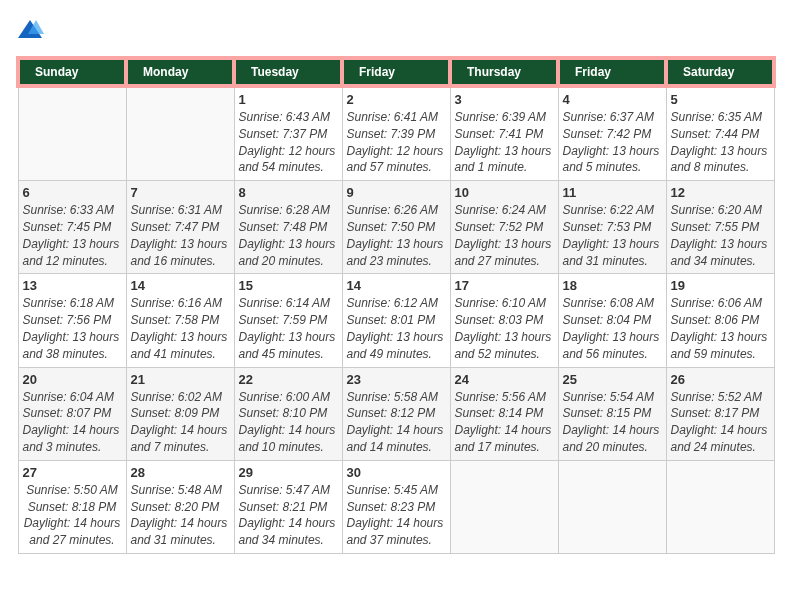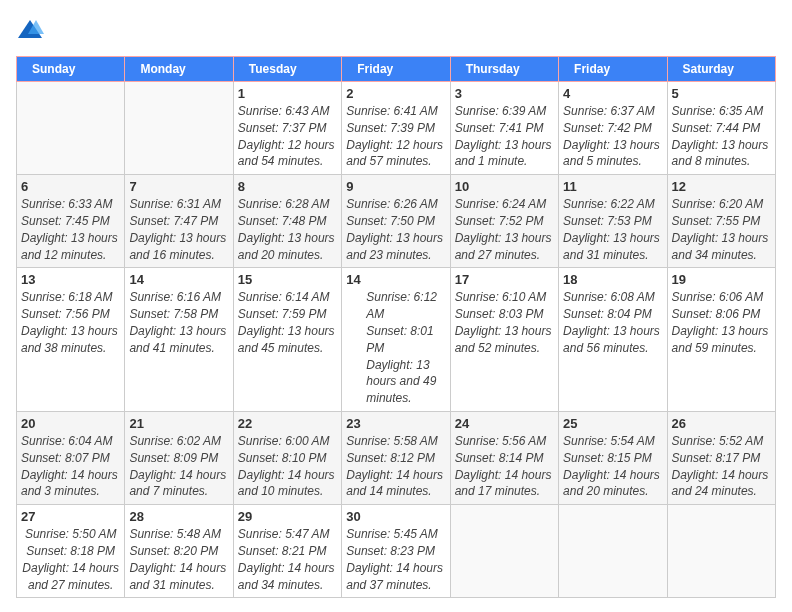--- a/index.html
+++ b/index.html
@@ -51,27 +51,27 @@
     .location {
       font-size: 14px;
       color: #555;
     }
     .calendar {
       width: 100%;
       border-collapse: collapse;
       font-size: 11px;
     }
     .calendar th {
-      background-color: #3b82f6;
+      background-color: #14532d;
       color: #fff;
       padding: 5px 15px;
       text-align: left;
       font-size: 12px;
       font-weight: bold;
-      border: 1px solid #fca5a5;
+      border: 4px solid #fca5a5;
     }
     .calendar td {
       border: 1px solid #ccc;
       vertical-align: top;
       padding: 4px;
       width: 108px;
       min-height: 80px;
       background: #fff;
     }
     .calendar td.empty {
@@ -221,21 +221,21 @@
 Daylight: 13 hours and 41 minutes.</div>
         </td>
         <td>
           <div class="day-num">15</div>
           <div class="day-info" style="white-space: pre-line;">Sunrise: 6:14 AM
 Sunset: 7:59 PM
 Daylight: 13 hours and 45 minutes.</div>
         </td>
         <td>
           <div class="day-num">14</div>
-          <div class="day-info" style="white-space: pre-line; margin-left: 20px;">Sunrise: 6:12 AM
+          <div class="day-info" style="white-space: pre-line;">Sunrise: 6:12 AM
 Sunset: 8:01 PM
 Daylight: 13 hours and 49 minutes.</div>
         </td>
         <td>
           <div class="day-num">17</div>
           <div class="day-info" style="white-space: pre-line;">Sunrise: 6:10 AM
 Sunset: 8:03 PM
 Daylight: 13 hours and 52 minutes.</div>
         </td>
         <td>

